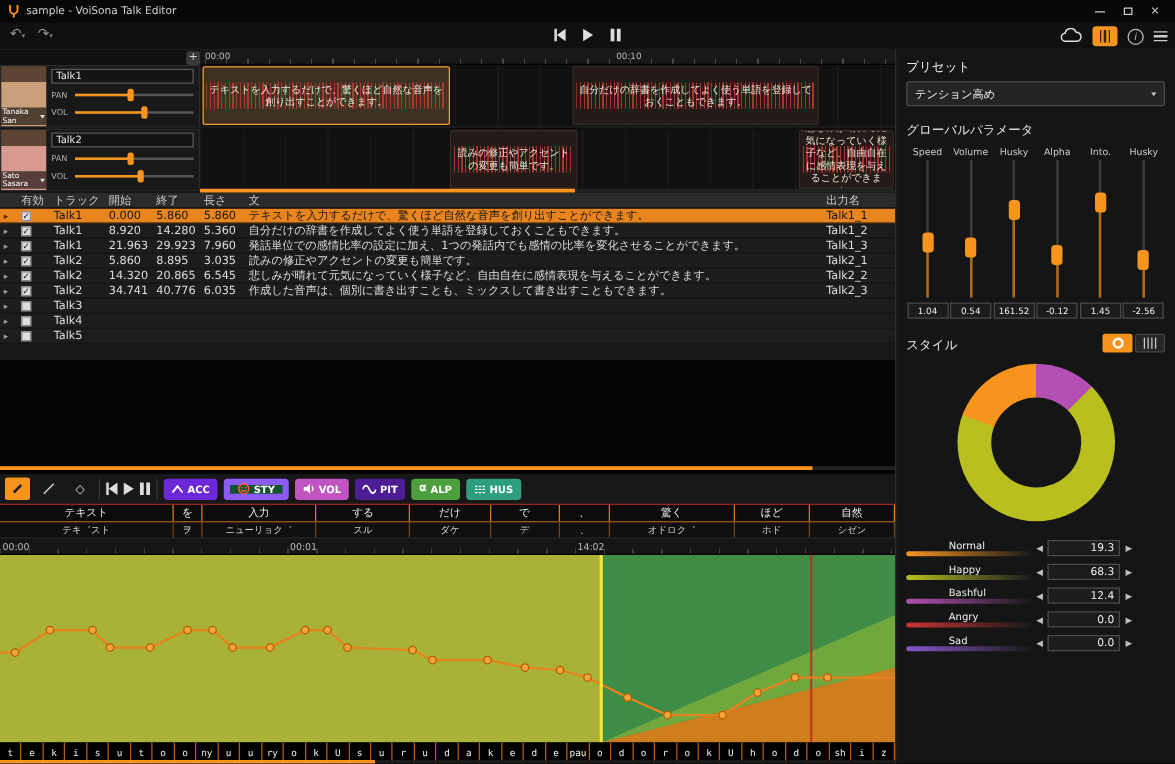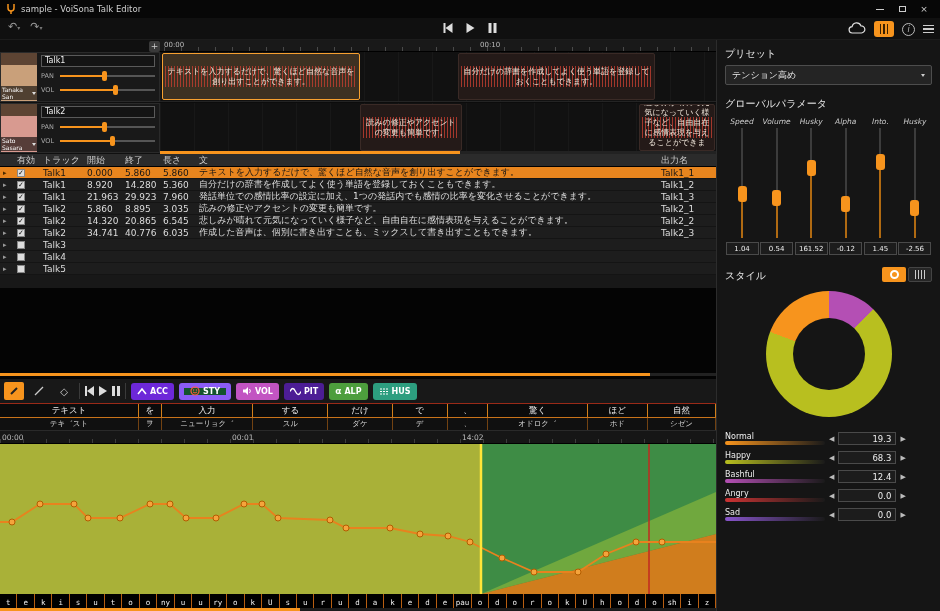--- a/index.html
+++ b/index.html
@@ -127,41 +127,41 @@
   #ph-scroll { position:absolute; left:0; bottom:0; width:716px; height:3px; background:#1c1c1c; }
   #ph-scroll i { display:block; width:300px; height:3px; background:#f7941d; }
 
   
   .rp-label { font-size:10px; color:#e8e8e8; margin-top:3px; }
   #preset-dd { margin-top:4px; height:20px; background:#242424; border:1px solid #4d4d4d; border-radius:2px;
                display:flex; align-items:center; justify-content:space-between; padding:0 6px; font-size:9px; color:#eee; }
   #preset-dd .chev { border-top-color:#ccc; }
   #params { display:flex; justify-content:space-between; margin-top:6px; }
   .param { width:34px; display:flex; flex-direction:column; align-items:center; }
-  .p-label { font-size:7.5px; color:#ccc; height:11px;font-style:italic; }
+  .p-label { font-size:7.5px; color:#ccc; height:11px; }
   .p-slider { position:relative; width:12px; height:110px; }
   .p-track { position:absolute; left:5px; top:0; bottom:0; width:2px; background:#3c3c3c; }
   .p-fill { position:absolute; left:5px; bottom:0; width:2px; background:#b06a12; }
   .p-handle { position:absolute; left:1.5px; width:9px; height:16px; margin-top:-8px; background:#f7941d; border-radius:3px; }
   .p-value { margin-top:4px; width:33px; height:13px; background:#1c1c1c; border:1px solid #4a4a4a; font-size:7px;
              color:#eee; display:flex; align-items:center; justify-content:center; }
   #style-head { display:flex; align-items:center; margin-top:11px; }
   #style-toggles { margin-left:auto; display:flex; gap:2px; }
   .stg { width:24px; height:15px; border-radius:2px; display:flex; align-items:center; justify-content:center; gap:1.5px; }
   .stg-donut { background:#f7941d; }
   .stg-donut i { display:block; width:9px; height:9px; border:2.5px solid #fff; border-radius:50%; }
   .stg-bars { background:#262626; border:1px solid #444; }
   .stg-bars i { display:block; width:1.5px; height:9px; background:#ccc; }
   #donut-wrap { display:flex; justify-content:center; margin-top:8px; }
   #donut { position:relative; width:126px; height:126px; border-radius:50%; }
   #donut::after { content:""; position:absolute; inset:27px; border-radius:50%; background:#151515; }
   #style-rows { margin-top:12px; }
   .style-row { display:flex; align-items:center; height:19px; gap:4px; }
   .s-left { width:100px; }
-  .s-name { font-size:8px; color:#eee; line-height:9px; }
+  .s-name { font-size:8px; color:#eee; line-height:9px;margin-left:34px; }
   .s-bar { height:4px; border-radius:2px; background:linear-gradient(90deg,var(--c,#888),#1a1a1a); }
   .s-arrow { font-size:7px; color:#bbb; }
   .s-value { width:58px; height:13px; background:#1c1c1c; border:1px solid #4a4a4a; font-size:8.5px; color:#eee;
              display:flex; align-items:center; justify-content:flex-end; padding-right:4px; }
 </style>
 </head>
 <body>
 
 <div id="app">
 
@@ -275,21 +275,21 @@
                     <div class="h-handle" style="left: 55%;"></div>
                   </div>
                 </div>
               </div>
             </div>
           </div>
 
         <div id="timeline-area">
           <div id="tl-ruler">
             <span class="tl-time" style="left:4px">00:00</span>
-            <span class="tl-time" style="left:320px">00:10</span>
+            <span class="tl-time" style="left:333px">00:10</span>
             <div class="ticks"></div>
           </div>
           <div class="tl-row" style="top:12px">
             <div class="clip clip-sel" style="left:2px;width:198px">
               <div class="ctext">テキストを入力するだけで、驚くほど自然な音声を創り出すことができます。</div>
             </div>
             <div class="clip" style="left:298px;width:197px">
               <div class="ctext">自分だけの辞書を作成してよく使う単語を登録しておくこともできます。</div>
             </div>
           </div>

